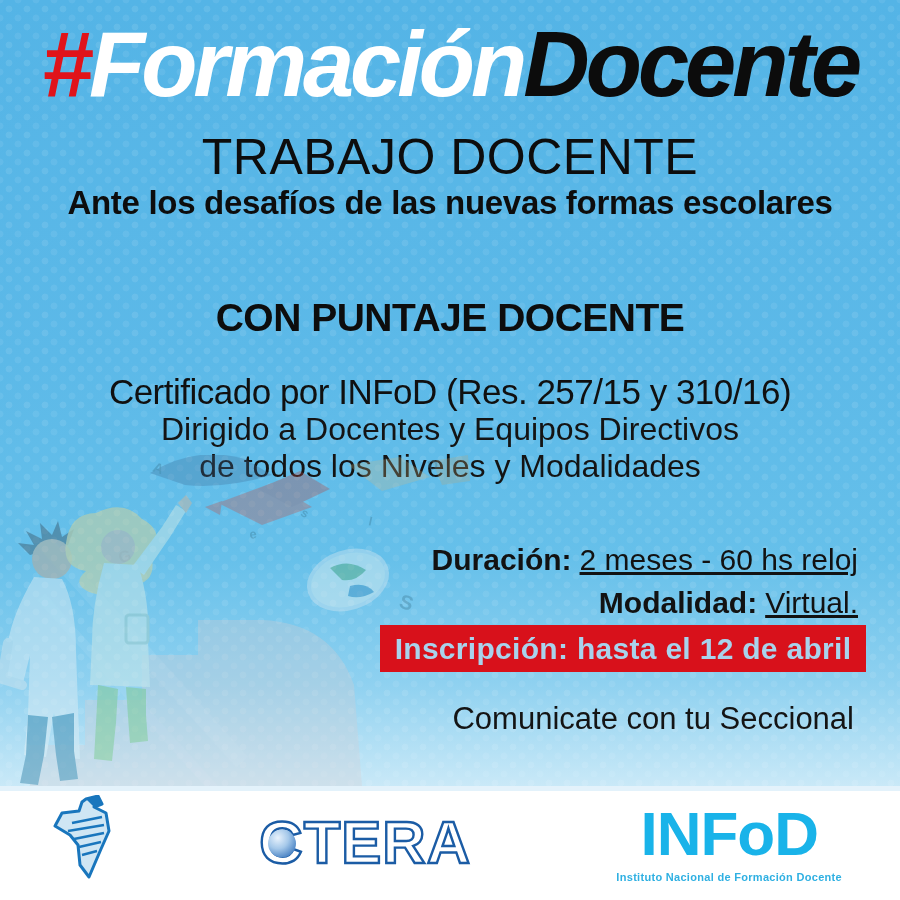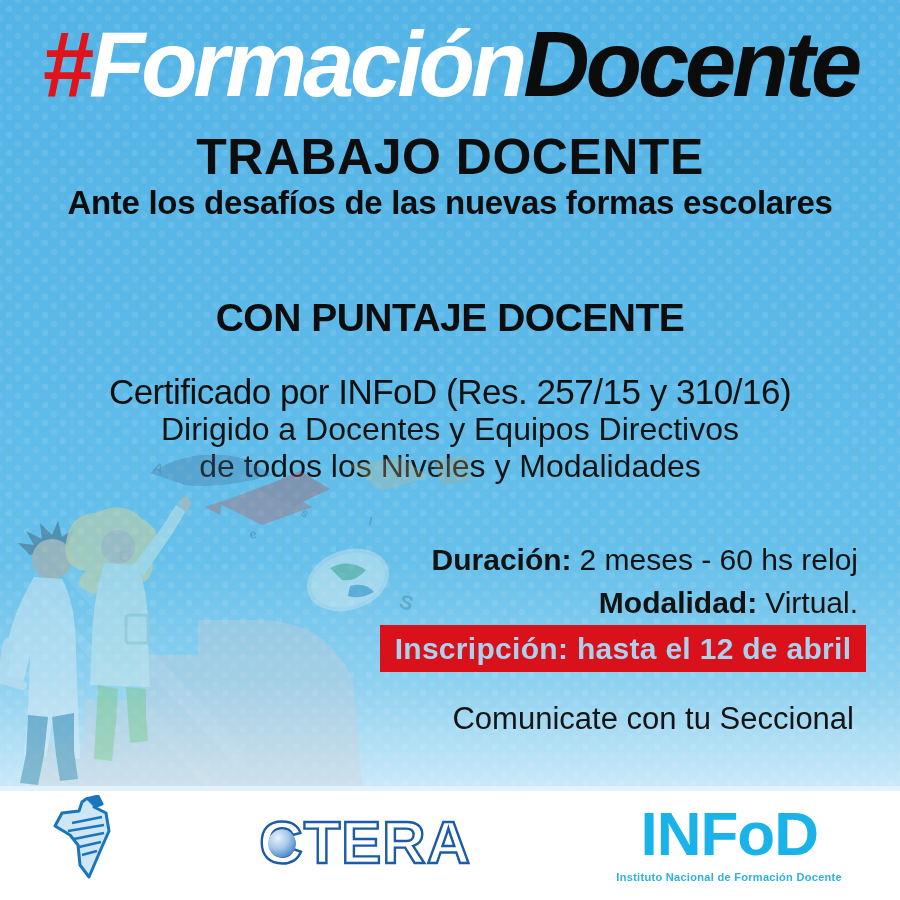--- a/index.html
+++ b/index.html
@@ -11,30 +11,30 @@
       radial-gradient(circle, rgba(255,255,255,.07) 3px, transparent 3.8px),
       linear-gradient(180deg,#54b4e6 0%,#5cb9e8 40%,#66c0ea 62%,#8fd1f0 76%,#bde4f6 85%,#cdeaf8 88%,#cdeaf8 100%);
     background-size:18px 18px,18px 18px,100% 100%;
     background-position:0 0,9px 9px,0 0;
   }
   .abs{position:absolute;left:0;width:100%;text-align:center;}
   .header{top:16px;font-size:92px;font-weight:700;font-style:italic;letter-spacing:-4px;line-height:1.05;white-space:nowrap;}
   .header .hash{color:#e0131a;}
   .header .formacion{color:#ffffff;}
   .header .docente{color:#0c0c0c;}
-  .title{top:128px;font-size:50px;font-weight:700;color:#0d0d0d;letter-spacing:.5px;}
+  .title{top:128px;font-size:50px;font-weight:400;color:#0d0d0d;letter-spacing:.5px;}
   .subtitle{top:184px;font-size:33px;font-weight:700;color:#0d0d0d;letter-spacing:-.3px;}
   .inicio{top:238px;font-size:32px;font-weight:800;color:#d8151b;letter-spacing:.5px;}
   .puntaje{top:296px;font-size:39px;font-weight:800;color:#0d0d0d;letter-spacing:-.5px;}
   .certificado{top:340px;font-size:35px;font-weight:400;color:#101010;letter-spacing:-.5px;margin-top:32px;}
   .dirigido1{top:411px;font-size:32px;font-weight:400;color:#141414;}
   .dirigido2{top:448px;font-size:32px;font-weight:400;color:#141414;}
   .rline{position:absolute;right:42px;text-align:right;font-size:30px;color:#121212;white-space:nowrap;}
   .rline .lbl{font-weight:800;}
-  .rline .val{font-weight:400;margin-left:8px;}
+  .rline .val{font-weight:400;margin-left:8px;text-decoration:underline;}
   .duracion{top:543px;}
   .modalidad{top:586px;}
   .banner{position:absolute;top:625px;left:380px;width:486px;height:47px;background:#d8111b;
     display:flex;align-items:center;justify-content:center;
     font-size:30px;font-weight:800;color:#a9d3ec;letter-spacing:.3px;white-space:nowrap;}
   .contacto{position:absolute;top:701px;right:46px;text-align:right;font-size:31px;font-weight:400;color:#141414;white-space:nowrap;}
   .illus{position:absolute;left:0;top:455px;opacity:.55;}
   .footer{position:absolute;left:0;top:786px;width:900px;height:114px;background:#ffffff;
     border-top:5px solid #e3f2fb;box-sizing:border-box;
     display:flex;align-items:center;justify-content:space-between;padding:0 58px 6px 56px;}

